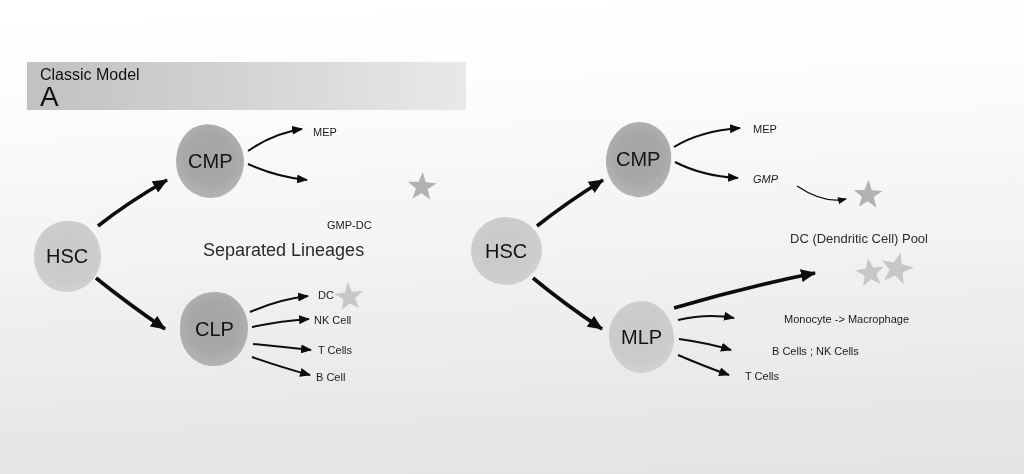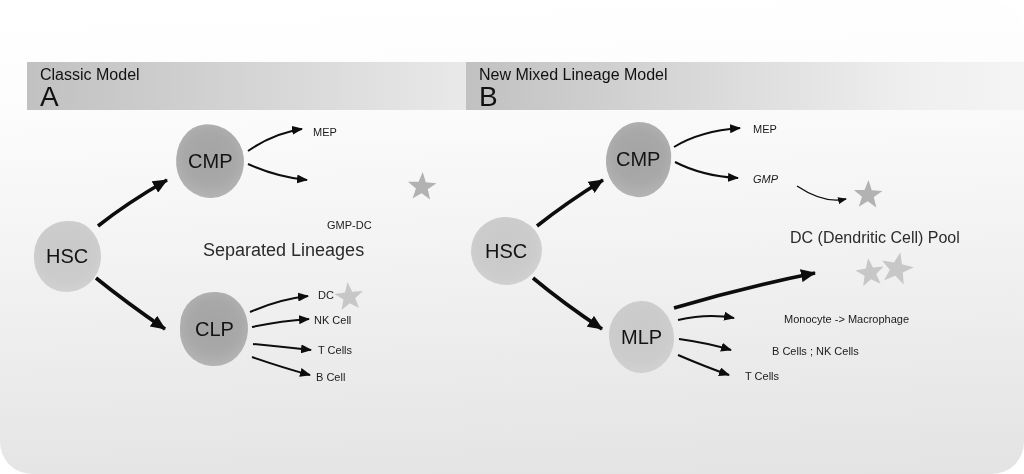--- a/index.html
+++ b/index.html
@@ -1,20 +1,19 @@
 <!DOCTYPE html>
 <html><head>
 <meta charset="utf-8">
 <style>
   html,body{margin:0;padding:0;background:#fff;}
   #stage{
     position:relative;width:1024px;height:474px;overflow:hidden;
     font-family:"Liberation Sans","DejaVu Sans",sans-serif;
     background:linear-gradient(178deg,#ffffff 0%,#fdfdfd 18%,#f4f4f4 48%,#eaeaea 78%,#e3e3e3 100%);
-    border-radius:32px;
   }
   .hbar{position:absolute;top:62px;height:48px;box-sizing:border-box;padding:3px 0 0 13px;}
   #bar-a{left:27px;width:439px;background:linear-gradient(90deg,#c1c1c1 0%,#d6d6d6 55%,#e9e9e9 100%);}
   #bar-b{left:466px;width:558px;background:linear-gradient(90deg,#c1c1c1 0%,#e0e0e0 55%,#efefef 80%,#f4f4f4 100%);}
   .hbar .title{display:block;font-size:16px;line-height:19px;color:#111;}
   .hbar .letter{display:block;font-size:28px;line-height:26px;color:#111;}
   .blob{position:absolute;display:flex;align-items:center;justify-content:center;}
   .blob .lbl{font-size:20px;color:#141414;}
   .blob-dark{background:radial-gradient(circle at 50% 46%,#a4a4a4 0%,#a8a8a8 48%,#b6b6b6 82%,#bcbcbc 100%);}
   .blob-light{background:radial-gradient(circle at 48% 45%,#c9c9c9 0%,#cccccc 55%,#d4d4d4 88%);}
@@ -25,21 +24,21 @@
   #blob-a-clp{left:180px;top:292px;width:68px;height:74px;border-radius:52% 48% 50% 50%/46% 52% 52% 50%;transform:rotate(3deg);}
   #blob-a-clp .lbl{transform:rotate(-3deg);}
   #blob-b-hsc{left:471px;top:217px;width:71px;height:68px;border-radius:48% 52% 50% 50%/50% 48% 52% 50%;transform:rotate(-3deg);}
   #blob-b-hsc .lbl{transform:rotate(3deg);}
   #blob-b-cmp{left:606px;top:122px;width:65px;height:75px;border-radius:50% 50% 48% 52%/52% 48% 50% 50%;transform:rotate(6deg);}
   #blob-b-cmp .lbl{transform:rotate(-6deg);}
   #blob-b-mlp{left:609px;top:301px;width:65px;height:72px;border-radius:52% 48% 52% 48%/48% 52% 48% 52%;transform:rotate(-4deg);}
   #blob-b-mlp .lbl{transform:rotate(4deg);}
   .flabel{position:absolute;transform:translateY(-50%);font-size:11px;color:#1b1b1b;white-space:nowrap;}
   .small{font-size:18px;color:#2b2b2b;}
-  #lbl-b-pool{font-size:16px;color:#2b2b2b;}
+  #lbl-b-pool{font-size:13px;color:#2b2b2b;}
   #lbl-a-mep{left:313px;top:132px;} #lbl-a-gmpdc{left:327px;top:181px;margin-top:44px;}
   #lbl-a-note{left:203px;top:250px;}
   #lbl-a-dc{left:318px;top:295px;} #lbl-a-nk{left:314px;top:320px;}
   #lbl-a-t{left:318px;top:350px;} #lbl-a-b{left:316px;top:377px;}
   #lbl-b-mep{left:753px;top:129px;} #lbl-b-gmp{left:753px;top:179px;font-style:italic;}
   #lbl-b-pool{left:790px;top:238px;}
   #lbl-b-mono{left:748px;top:319px;margin-left:36px;} #lbl-b-bnk{left:772px;top:351px;} #lbl-b-t{left:745px;top:376px;}
   .star{position:absolute;}
   #star-a1{left:407px;top:172px;width:30px;transform:rotate(3deg);}
   #star-a2{left:334px;top:282px;width:30px;transform:rotate(-6deg);}
@@ -53,24 +52,20 @@
   .hairline{stroke-width:1.4px;}
 </style>
 </head>
 <body>
 
 <div id="stage">
 
   <div id="bar-a" class="hbar">
     <span class="title">Classic Model</span>
     <span class="letter">A</span>
-  </div>
-  <div id="bar-b" class="hbar">
-    <span class="title">New Mixed Lineage Model</span>
-    <span class="letter">B</span>
   </div>
 
   <svg id="arrows" width="1024" height="474" viewBox="0 0 1024 474">
     <defs>
       <marker id="mk-lg" markerUnits="userSpaceOnUse" markerWidth="15" markerHeight="13" refX="14" refY="6.5" orient="auto">
         <path d="M0,0 L15,6.5 L0,13 Z" fill="#0d0d0d"></path>
       </marker>
       <marker id="mk-sm" markerUnits="userSpaceOnUse" markerWidth="11" markerHeight="9" refX="10" refY="4.5" orient="auto">
         <path d="M0,0 L11,4.5 L0,9 Z" fill="#0d0d0d"></path>
       </marker>

